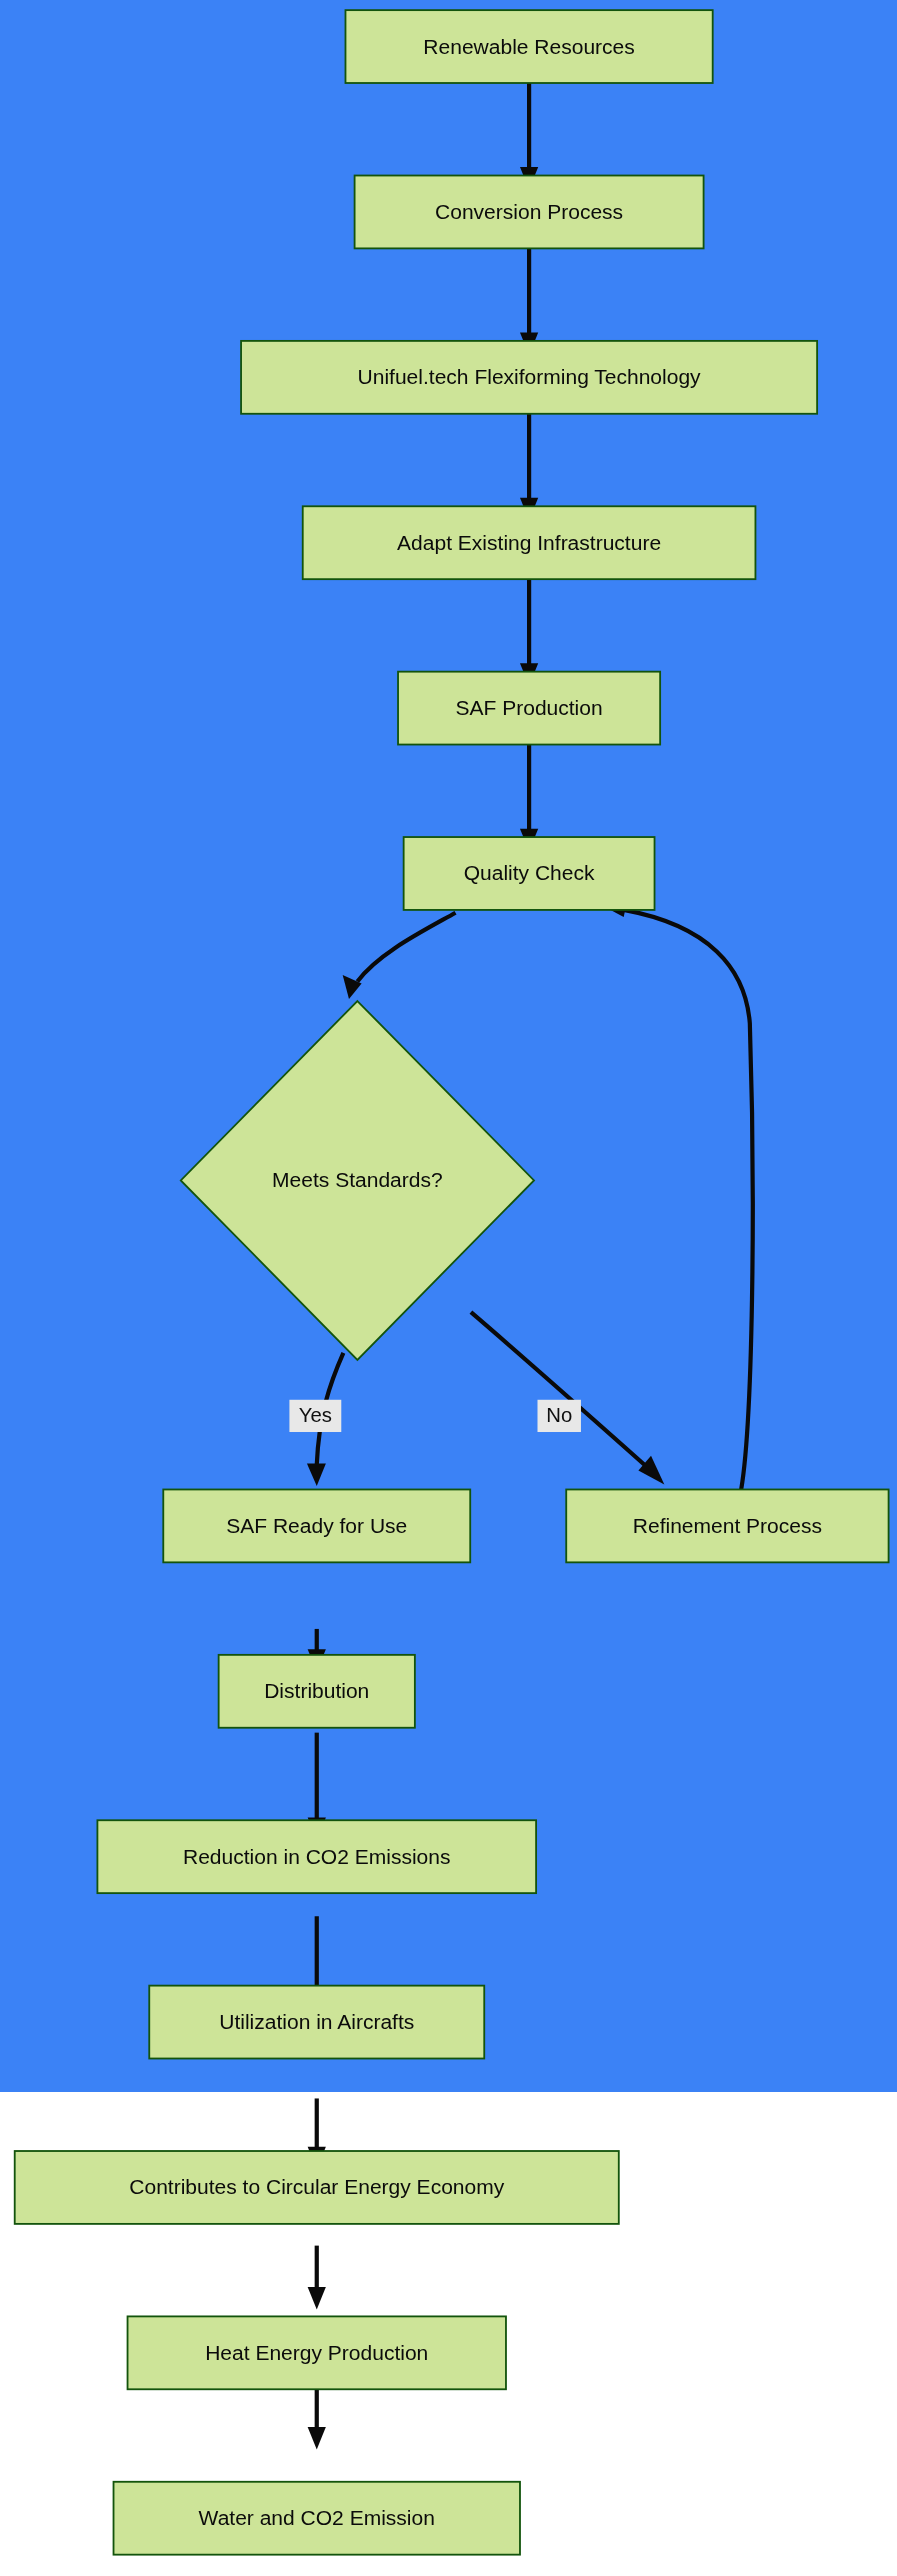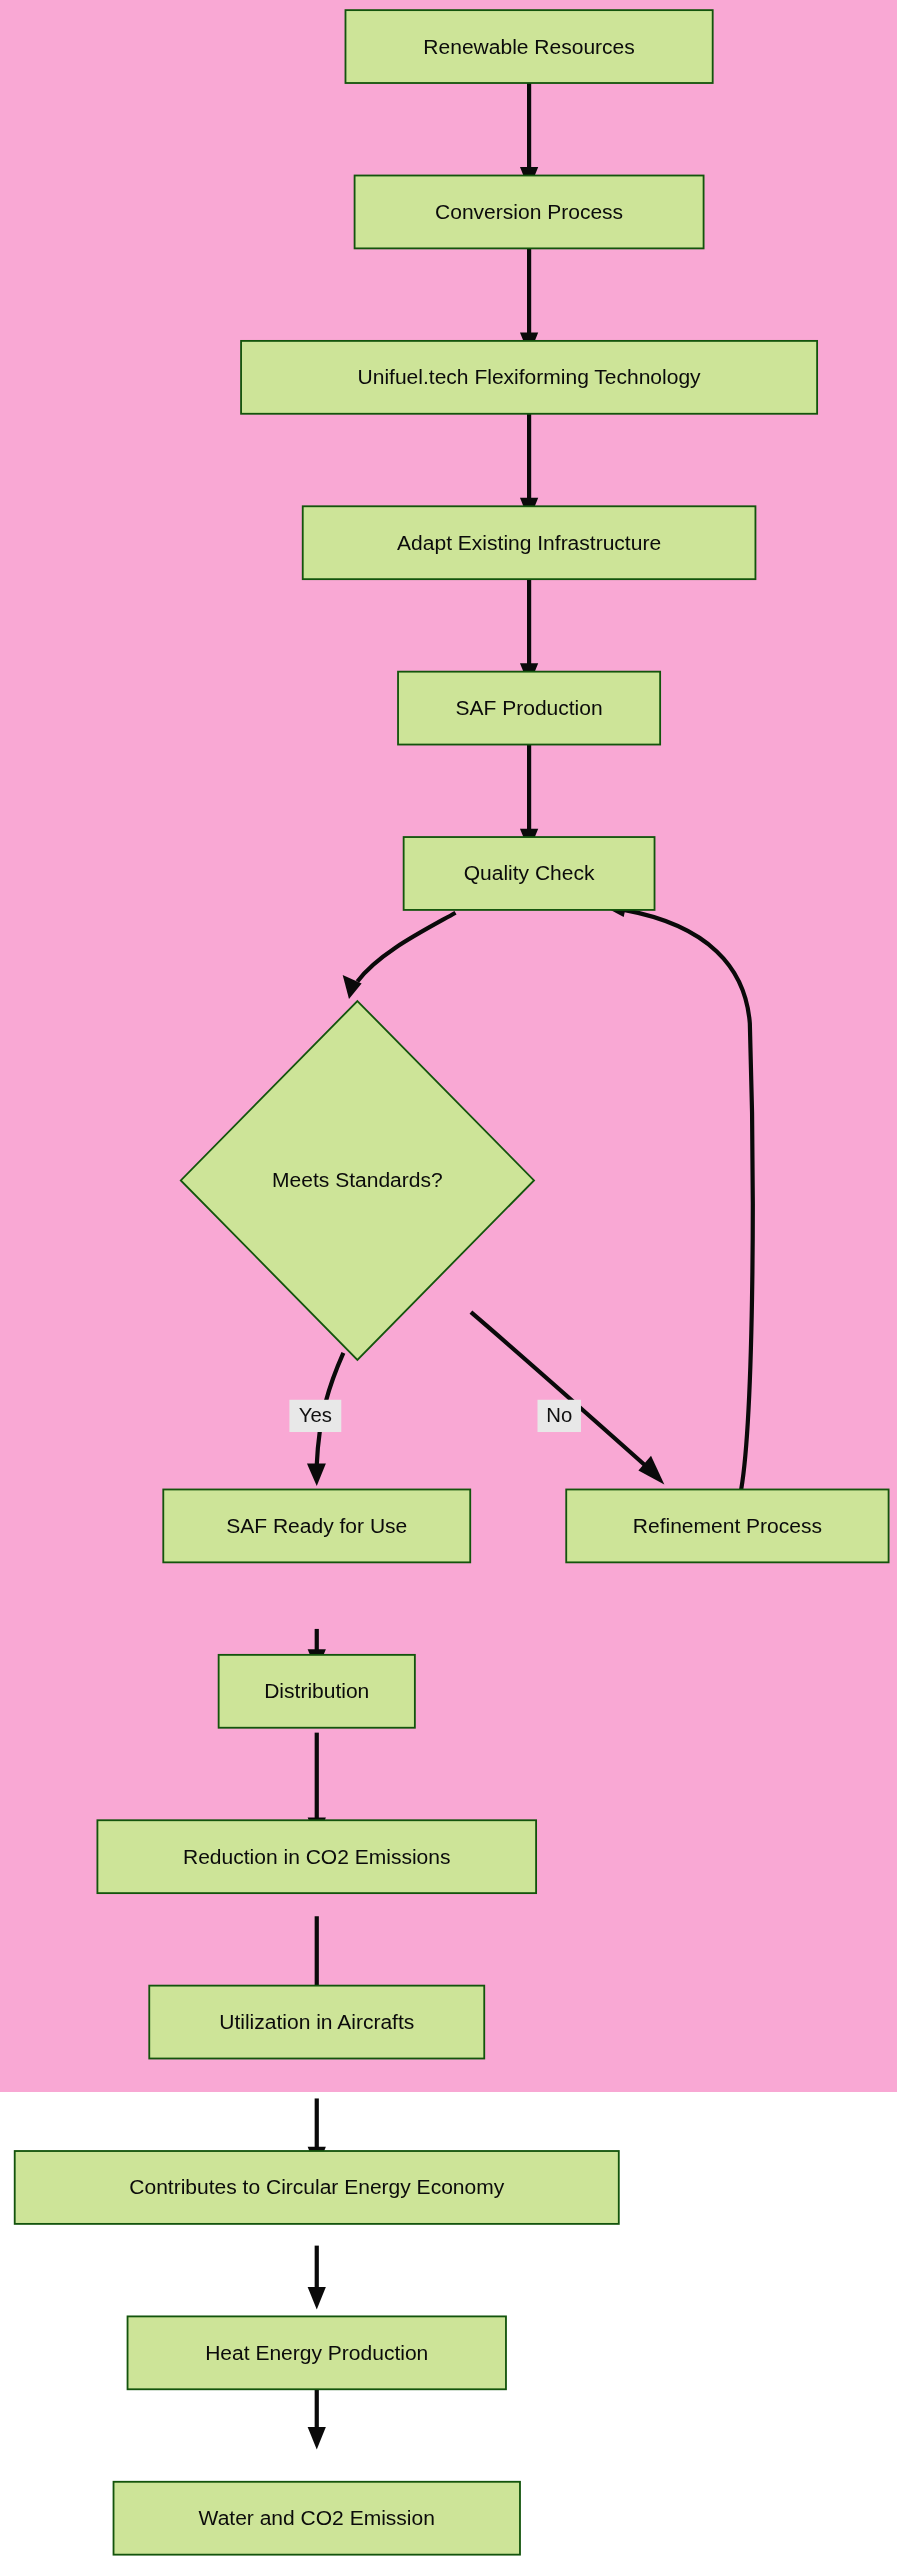--- a/index.html
+++ b/index.html
@@ -11,21 +11,21 @@
   body {
     width: 897px;
     height: 2576px;
     overflow: hidden;
     font-family: "Liberation Sans", sans-serif;
   }
   #flow-root {
     position: relative;
     width: 897px;
     height: 2092px;
-    background: #f9a8d4;
+    background: #3b82f6;
   }
   svg.flow-svg {
     display: block;
     width: 897px;
     height: 2576px;
   }
   .node-shape {
     fill: #cde498;
     stroke: #13540c;
     stroke-width: 2.6;

